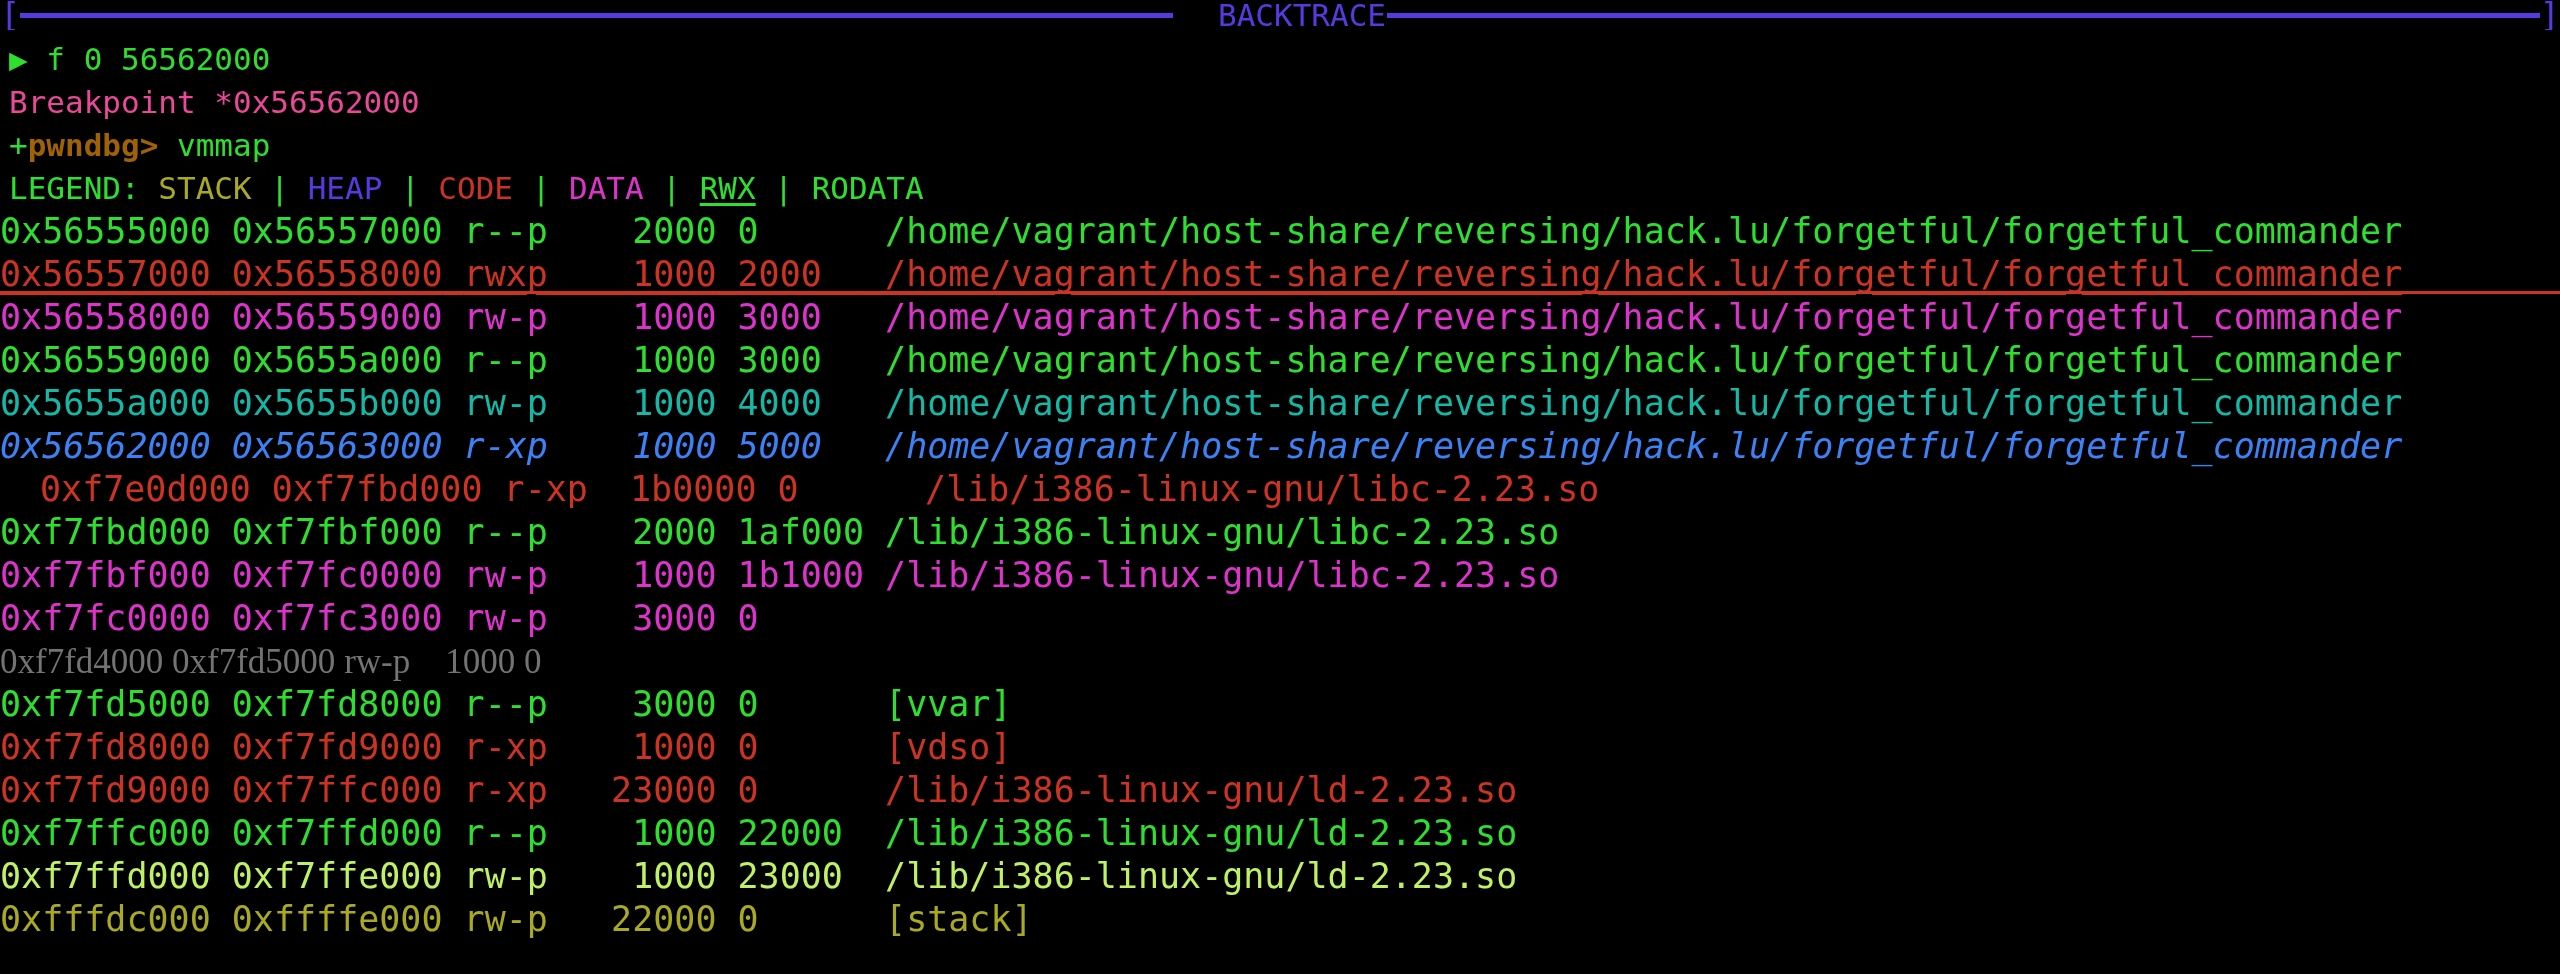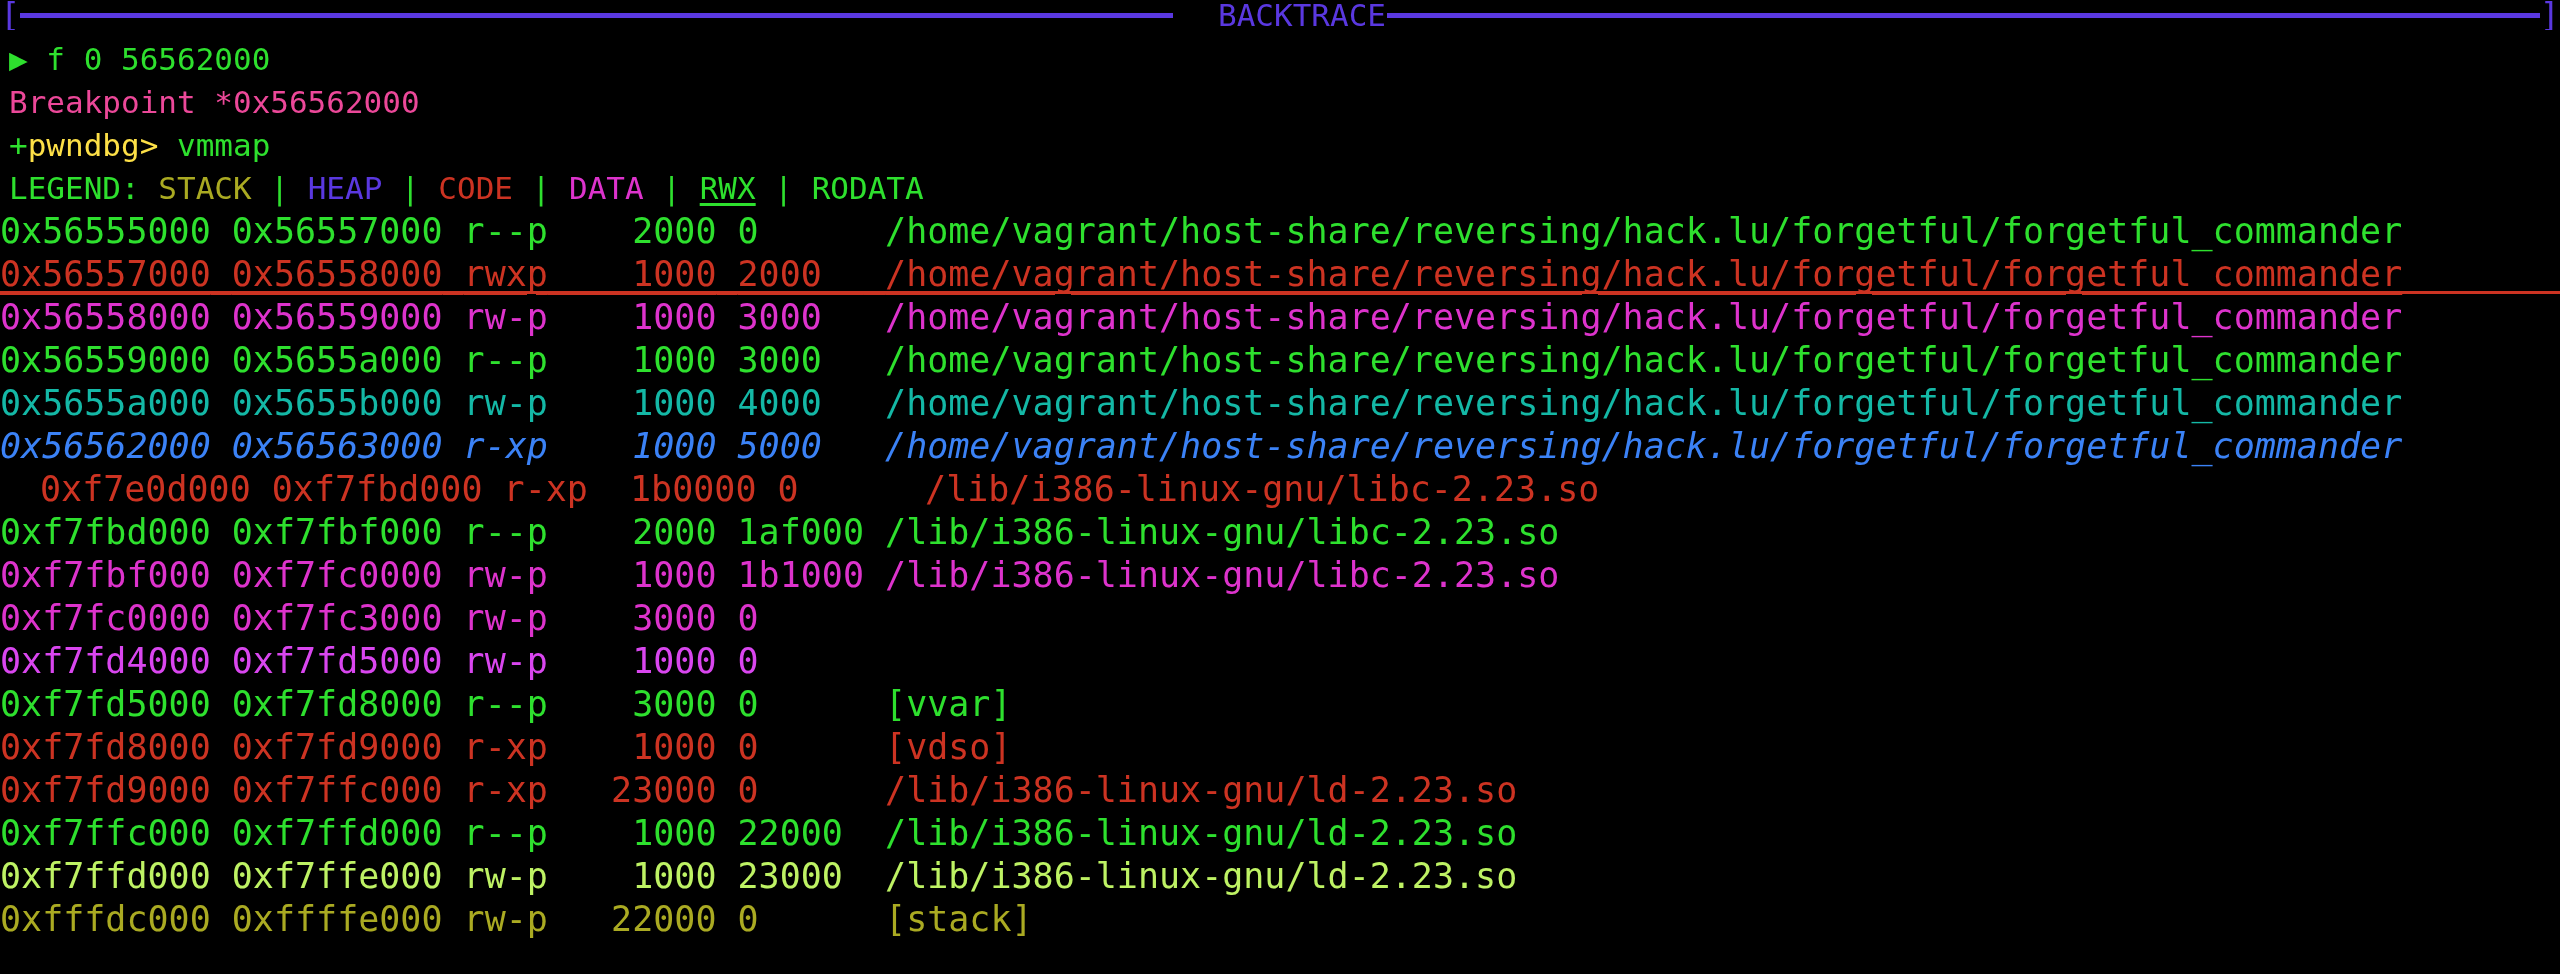--- a/index.html
+++ b/index.html
@@ -62,21 +62,21 @@
     color: #5a38e0;
     font-size: 31px;
     padding: 0 1px;
     letter-spacing: 0px;
     margin-left: 44px;
   }
 
   
   .c-green   { color: #2ee02e; }
   .c-yellow  { color: #ec4899; }
-  .c-red     { color: #fde047; }
+  .c-red     { color: #a16207; font-weight: bold; }
 
   .rowline {
     white-space: pre;
     height: 43px;
     line-height: 43px;
     font-size: 35px;
   }
   
   .row-hl {
     position: relative;
@@ -117,21 +117,21 @@
       <div class="rowline" style="color: rgb(46, 224, 46);"><span>0x56555000</span><span> </span><span>0x56557000</span><span> </span><span>r--p</span><span>    2000</span><span> </span><span>0     </span><span> </span><span>/home/vagrant/host-share/reversing/hack.lu/forgetful/forgetful_commander</span></div>
       <div class="rowline row-hl" style="color: rgb(204, 51, 34); text-decoration-color: rgb(204, 51, 34);"><span>0x56557000</span><span> </span><span>0x56558000</span><span> </span><span>rwxp</span><span>    1000</span><span> </span><span>2000  </span><span> </span><span>/home/vagrant/host-share/reversing/hack.lu/forgetful/forgetful_commander</span></div>
       <div class="rowline" style="color: rgb(221, 51, 204);"><span>0x56558000</span><span> </span><span>0x56559000</span><span> </span><span>rw-p</span><span>    1000</span><span> </span><span>3000  </span><span> </span><span>/home/vagrant/host-share/reversing/hack.lu/forgetful/forgetful_commander</span></div>
       <div class="rowline" style="color: rgb(46, 224, 46);"><span>0x56559000</span><span> </span><span>0x5655a000</span><span> </span><span>r--p</span><span>    1000</span><span> </span><span>3000  </span><span> </span><span>/home/vagrant/host-share/reversing/hack.lu/forgetful/forgetful_commander</span></div>
       <div class="rowline" style="color: #14b8a6;"><span>0x5655a000</span><span> </span><span>0x5655b000</span><span> </span><span>rw-p</span><span>    1000</span><span> </span><span>4000  </span><span> </span><span>/home/vagrant/host-share/reversing/hack.lu/forgetful/forgetful_commander</span></div>
       <div class="rowline" style="color: #3b82f6; font-style: italic;"><span>0x56562000</span><span> </span><span>0x56563000</span><span> </span><span>r-xp</span><span>    1000</span><span> </span><span>5000  </span><span> </span><span>/home/vagrant/host-share/reversing/hack.lu/forgetful/forgetful_commander</span></div>
       <div class="rowline" style="color: rgb(204, 51, 34); padding-left: 40px;"><span>0xf7e0d000</span><span> </span><span>0xf7fbd000</span><span> </span><span>r-xp</span><span>  1b0000</span><span> </span><span>0     </span><span> </span><span>/lib/i386-linux-gnu/libc-2.23.so</span></div>
       <div class="rowline" style="color: rgb(46, 224, 46);"><span>0xf7fbd000</span><span> </span><span>0xf7fbf000</span><span> </span><span>r--p</span><span>    2000</span><span> </span><span>1af000</span><span> </span><span>/lib/i386-linux-gnu/libc-2.23.so</span></div>
       <div class="rowline" style="color: rgb(221, 51, 204);"><span>0xf7fbf000</span><span> </span><span>0xf7fc0000</span><span> </span><span>rw-p</span><span>    1000</span><span> </span><span>1b1000</span><span> </span><span>/lib/i386-linux-gnu/libc-2.23.so</span></div>
       <div class="rowline" style="color: rgb(221, 51, 204);"><span>0xf7fc0000</span><span> </span><span>0xf7fc3000</span><span> </span><span>rw-p</span><span>    3000</span><span> </span><span>0     </span><span> </span><span></span></div>
-      <div class="rowline" style="color: #d946ef;"><span>0xf7fd4000</span><span> </span><span>0xf7fd5000</span><span> </span><span>rw-p</span><span>    1000</span><span> </span><span>0     </span><span> </span><span></span></div>
+      <div class="rowline" style="color: #737373; font-family: Liberation Serif, serif;"><span>0xf7fd4000</span><span> </span><span>0xf7fd5000</span><span> </span><span>rw-p</span><span>    1000</span><span> </span><span>0     </span><span> </span><span></span></div>
       <div class="rowline" style="color: rgb(46, 224, 46);"><span>0xf7fd5000</span><span> </span><span>0xf7fd8000</span><span> </span><span>r--p</span><span>    3000</span><span> </span><span>0     </span><span> </span><span>[vvar]</span></div>
       <div class="rowline" style="color: rgb(204, 51, 34);"><span>0xf7fd8000</span><span> </span><span>0xf7fd9000</span><span> </span><span>r-xp</span><span>    1000</span><span> </span><span>0     </span><span> </span><span>[vdso]</span></div>
       <div class="rowline" style="color: rgb(204, 51, 34);"><span>0xf7fd9000</span><span> </span><span>0xf7ffc000</span><span> </span><span>r-xp</span><span>   23000</span><span> </span><span>0     </span><span> </span><span>/lib/i386-linux-gnu/ld-2.23.so</span></div>
       <div class="rowline" style="color: rgb(46, 224, 46);"><span>0xf7ffc000</span><span> </span><span>0xf7ffd000</span><span> </span><span>r--p</span><span>    1000</span><span> </span><span>22000 </span><span> </span><span>/lib/i386-linux-gnu/ld-2.23.so</span></div>
       <div class="rowline" style="color: #bef264;"><span>0xf7ffd000</span><span> </span><span>0xf7ffe000</span><span> </span><span>rw-p</span><span>    1000</span><span> </span><span>23000 </span><span> </span><span>/lib/i386-linux-gnu/ld-2.23.so</span></div>
       <div class="rowline" style="color: rgb(170, 170, 34);"><span>0xfffdc000</span><span> </span><span>0xffffe000</span><span> </span><span>rw-p</span><span>   22000</span><span> </span><span>0     </span><span> </span><span>[stack]</span></div>
     </div>
 
 <div style="position: absolute; left: 0px; right: 0px; height: 0px; border-top: 3px solid rgb(204, 51, 34); pointer-events: none; top: 291px;"></div>
   </div>

